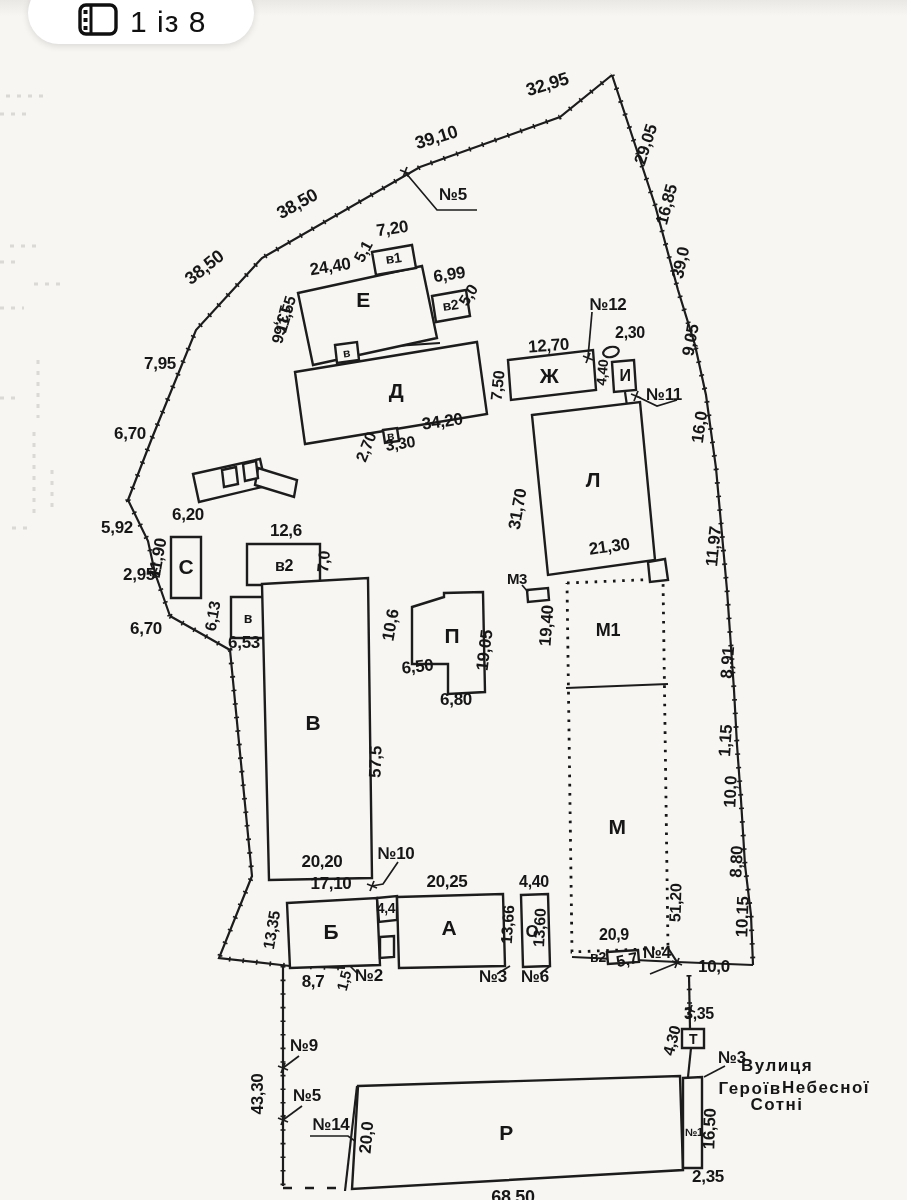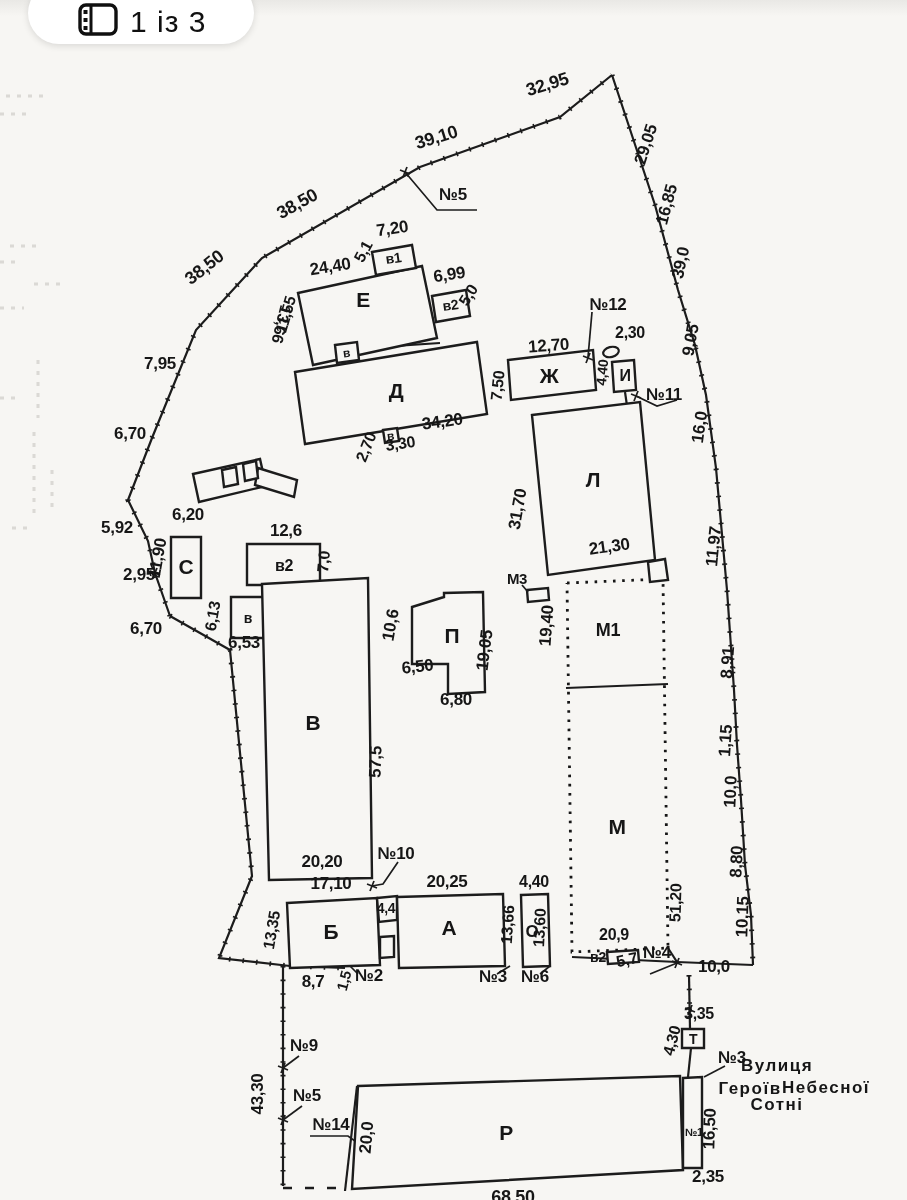--- a/index.html
+++ b/index.html
@@ -242,14 +242,14 @@
 </div>
 
 <div class="pill">
   <svg class="pages" viewBox="0 0 40 34">
     <rect x="2" y="2" width="36" height="29" rx="6" fill="none" stroke="#101010" stroke-width="3.4"></rect>
     <line x1="13" y1="2" x2="13" y2="31" stroke="#101010" stroke-width="3"></line>
     <rect x="5.5" y="7" width="4" height="4" fill="#101010"></rect>
     <rect x="5.5" y="15" width="4" height="4" fill="#101010"></rect>
     <rect x="5.5" y="23" width="4" height="4" fill="#101010"></rect>
   </svg>
-  <span class="count">1 із 3</span>
+  <span class="count">1 із 8</span>
 </div>
 
 </body></html>

